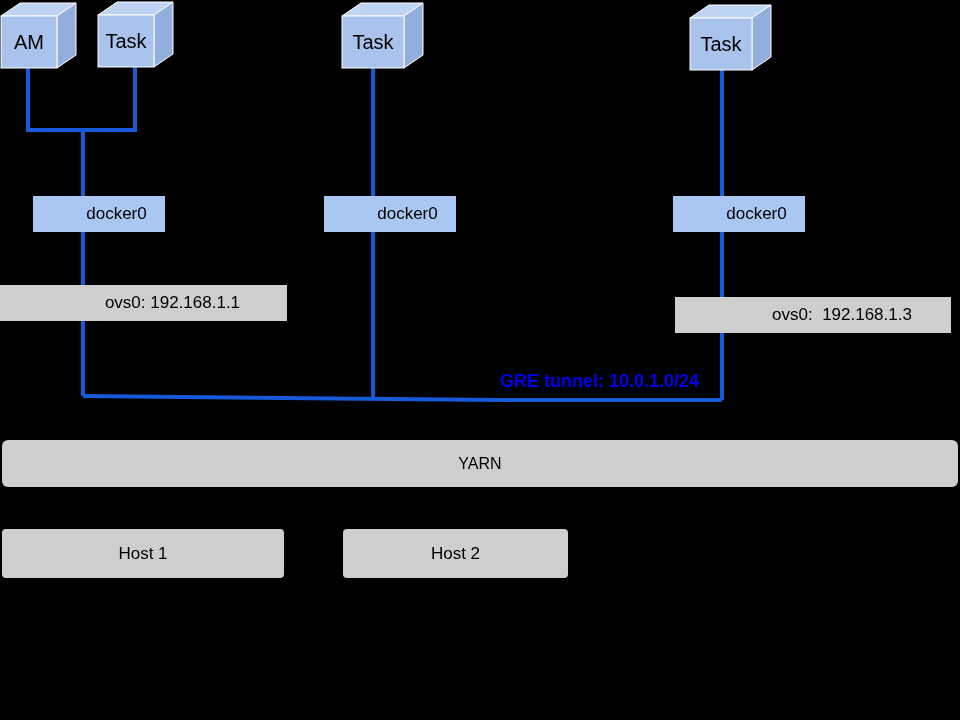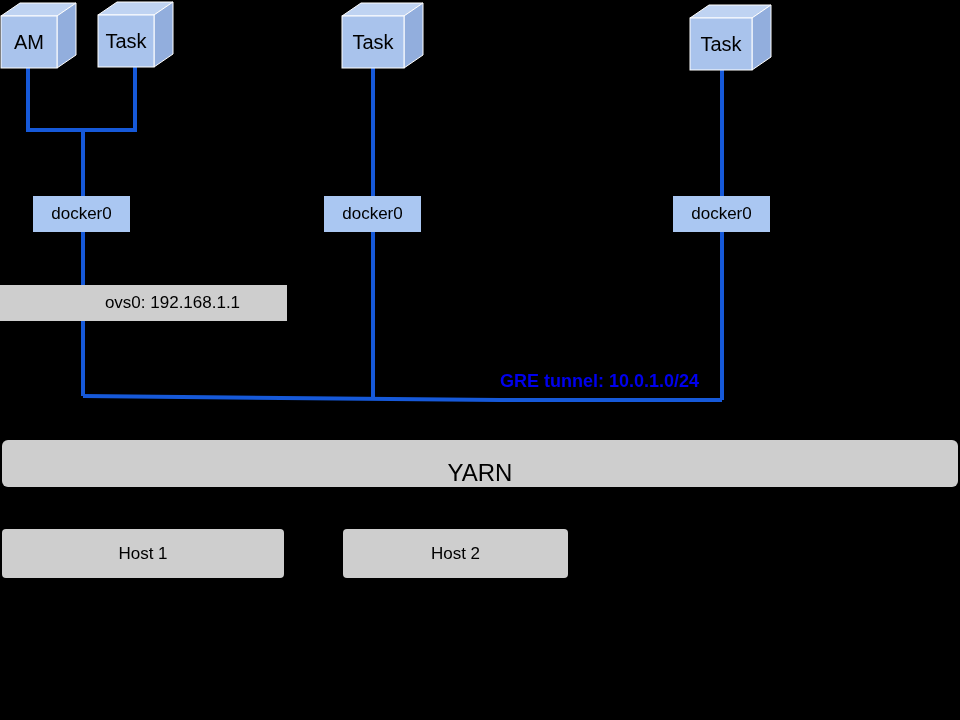--- a/index.html
+++ b/index.html
@@ -38,31 +38,31 @@
   .box {
     position: absolute;
     display: flex;
     align-items: center;
     justify-content: center;
     color: var(--label-text, #000);
   }
   .bridge-box {
     background: var(--bridge-box, #aac7f2);
     font-size: 17px;
+    padding-left: 35px;
   }
   .ovs-bar {
     background: var(--bar, #cecece);
     font-size: 17px;
   }
   .ovs-bar .lbl { transform: translateX(29px); }
   .yarn-bar {
     background: var(--bar, #cecece);
     border-radius: 6px;
-    font-size: 24px;
-    align-items: flex-end;
+    font-size: 16px;
   }
   .host-bar {
     background: var(--bar, #cecece);
     border-radius: 4px;
     font-size: 17px;
   }
   .lbl { white-space: pre; }
   .tunnel-label {
     position: absolute;
     left: 500px;
@@ -121,20 +121,23 @@
   <div class="box bridge-box" style="left:324px; top:196px; width:97px; height:36px;">
     <span class="lbl">docker0</span>
   </div>
   <div class="box bridge-box" style="left:673px; top:196px; width:97px; height:36px;">
     <span class="lbl">docker0</span>
   </div>
 
   <div class="box ovs-bar" style="left:0px; top:285px; width:287px; height:36px;">
     <span class="lbl">ovs0: 192.168.1.1</span>
   </div>
+  <div class="box ovs-bar" style="left:675px; top:297px; width:276px; height:36px;">
+    <span class="lbl">ovs0:  192.168.1.3</span>
+  </div>
 
   <div class="tunnel-label">GRE tunnel: 10.0.1.0/24</div>
 
   <div class="box yarn-bar" style="left:2px; top:440px; width:956px; height:47px;">
     <span class="lbl">YARN</span>
   </div>
 
   <div class="box host-bar" style="left:2px; top:529px; width:282px; height:49px;">
     <span class="lbl">Host 1</span>
   </div>

